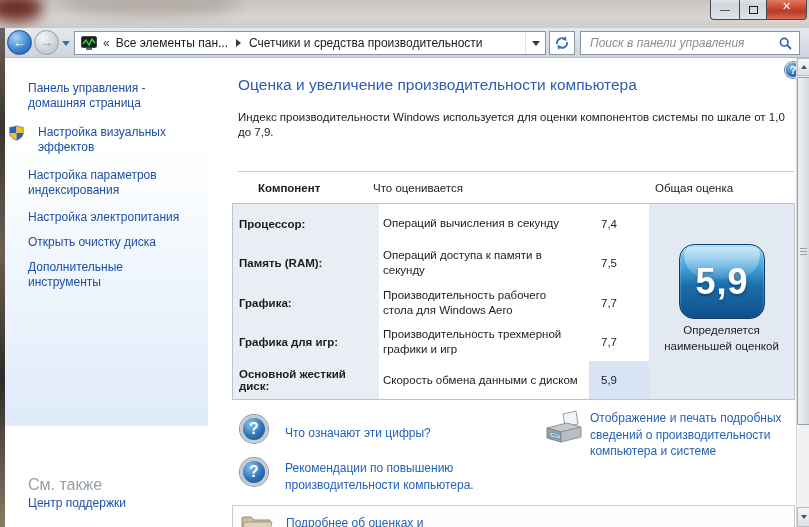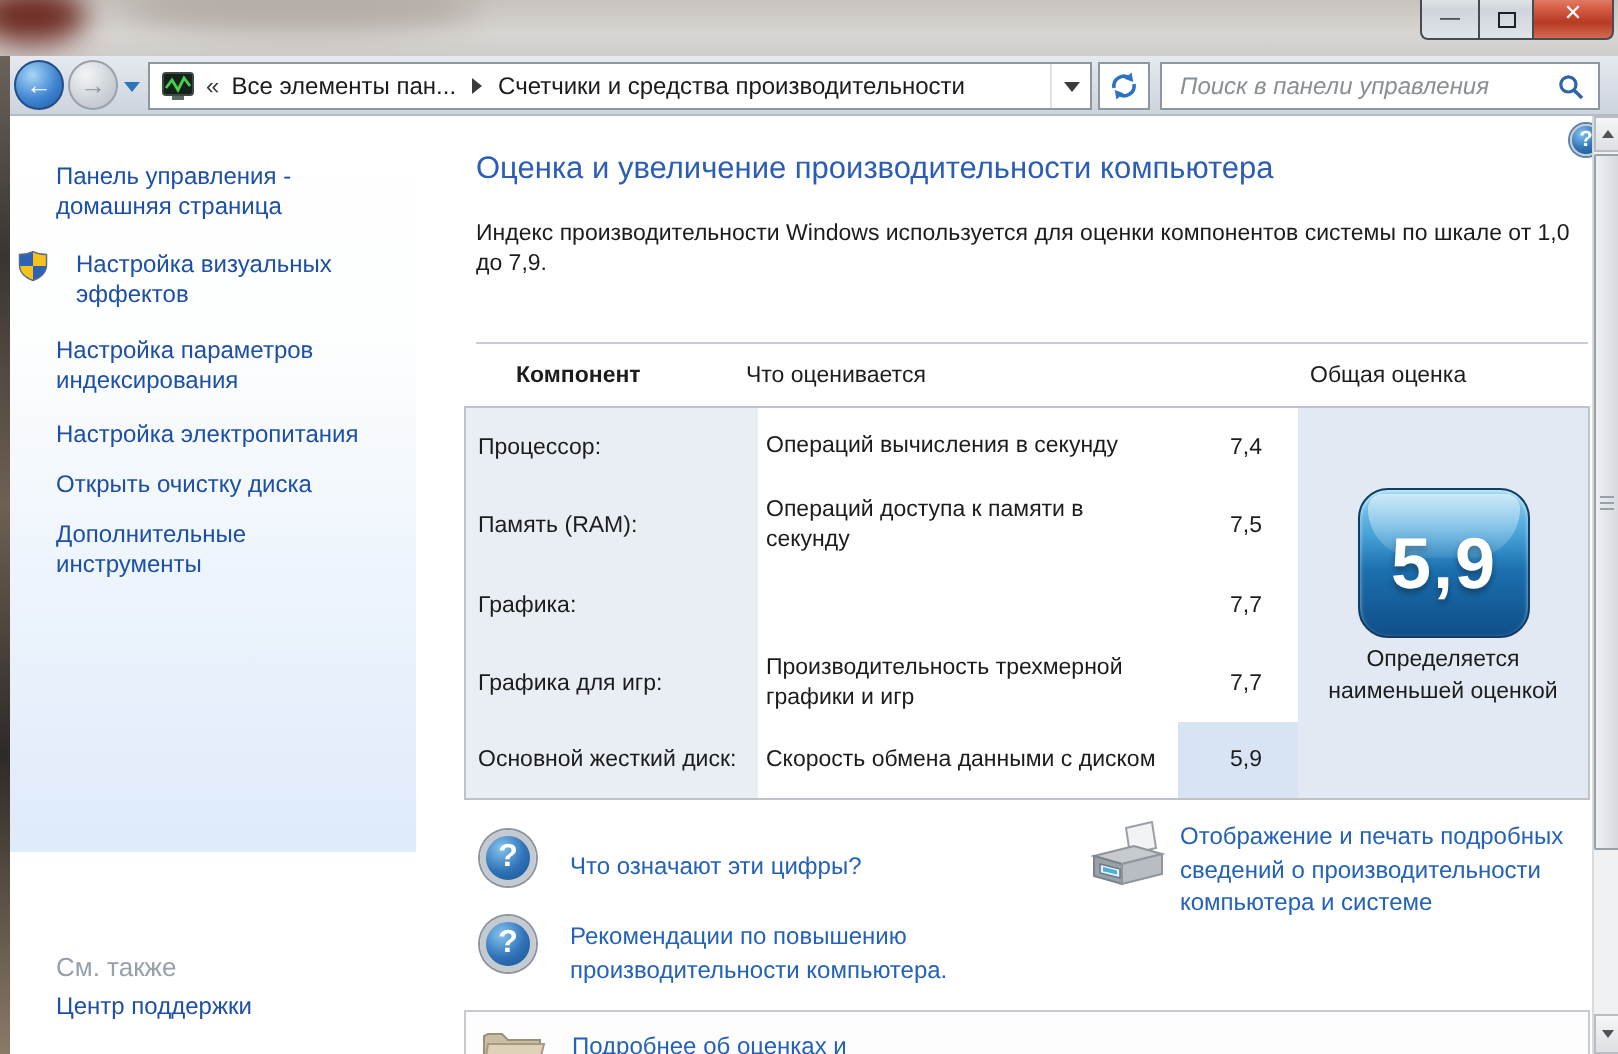--- a/index.html
+++ b/index.html
@@ -46,37 +46,37 @@
   .search-text { font-size:12px; font-style:italic; color:#8a8f94; margin-left:9px; white-space:nowrap; }
   .mag { margin-left:auto; margin-right:7px; }
 
   
   .left-edge { left:0; top:28px; width:5px; height:499px;
     background:linear-gradient(180deg,#6b625a,#3a3531 20%,#6e6053 45%,#2e2a27 70%,#8a7a67); }
   .sidebar { left:5px; top:58px; width:203px; height:368px;
     background:linear-gradient(180deg,#ffffff 0%,#fdfefe 30%,#eef5fc 60%,#dfeafa 100%); }
   .content { left:208px; top:58px; width:588px; height:469px; background:#fff; }
   .side-link { position:absolute; left:23px; width:168px; font-size:12px; line-height:15px; color:#1d4fa5; cursor:pointer; }
-  .side-head { position:absolute; left:23px; font-size:13px; color:#95a0ac; }
+  .side-head { position:absolute; left:23px; font-size:16px; color:#95a0ac; }
 
   
   .page-title { left:30px; top:18px; font-size:15.5px; color:#2b5db4; }
   .intro { left:30px; top:52px; width:550px; font-size:11.5px; line-height:15px; color:#1c1c1c; }
   .divider { left:30px; top:113px; width:556px; height:1px; background:#c9cdd2; }
   .thead { font-size:11.5px; color:#1c1c1c; top:124px; position:absolute;padding-left:20px; }
   .table { left:24px; top:145px; width:563px; height:197px; border:1px solid #bfc3c8; background:#fff; }
   .col-comp-bg { left:0; top:0; width:146px; height:195px; background:#e9eef5; }
   .col-overall-bg { left:416px; top:0; width:145px; height:195px; background:#e3e9f3; }
   .trow { position:absolute; left:0; width:561px; height:39px; }
   .tcomp { position:absolute; left:6px; top:0; width:140px; height:100%; display:flex; align-items:center;
-    font-size:11.5px; font-weight:normal; color:#1c1c1c; }
+    font-size:11.5px; font-weight:bold; color:#1c1c1c; }
   .tmeas { position:absolute; left:150px; top:0; width:196px; height:100%; display:flex; align-items:center;
     font-size:11.5px; line-height:15px; color:#1c1c1c; }
   .tscore { position:absolute; left:356px; top:0; width:60px; height:100%; display:flex; align-items:center;
-    justify-content:flex-end; padding-right:18px; font-size:11.5px; color:#1c1c1c; }
+    justify-content:flex-end; padding-right:32px; font-size:11.5px; color:#1c1c1c; }
   .tscore.hl { background:#d8e4f4; }
   .badge { position:absolute; left:446px; top:40px; width:86px; height:75px; border-radius:15px;
     background:linear-gradient(180deg,#8ed2f2 0%,#47a3d9 30%,#1b6fae 55%,#0f4f88 100%);
     border:1px solid #123c63; box-shadow:inset 0 1px 2px rgba(255,255,255,.6);
     display:flex; align-items:center; justify-content:center; overflow:hidden; }
   .badge .gloss { position:absolute; left:4px; top:2px; right:4px; height:32px; border-radius:12px 12px 40px 40px;
     background:linear-gradient(180deg,rgba(255,255,255,.55),rgba(255,255,255,.08)); }
   .badge-score { font-size:36px; font-weight:bold; color:#fff; text-shadow:0 2px 3px rgba(0,0,0,.35); letter-spacing:1px; }
   .badge-caption { position:absolute; left:416px; top:118px; width:145px; text-align:center;
     font-size:11.5px; line-height:16px; color:#1c1c1c; }
@@ -218,20 +218,21 @@
         <div class="tmeas">Операций вычисления в секунду</div>
         <div class="tscore">7,4</div>
       </div>
       <div class="trow" style="top:39px;">
         <div class="tcomp">Память (RAM):</div>
         <div class="tmeas">Операций доступа к памяти в секунду</div>
         <div class="tscore">7,5</div>
       </div>
       <div class="trow" style="top:79px;">
         <div class="tcomp">Графика:</div>
+        <div class="tmeas">Производительность рабочего стола для Windows Aero</div>
         <div class="tscore">7,7</div>
       </div>
       <div class="trow" style="top:118px;">
         <div class="tcomp">Графика для игр:</div>
         <div class="tmeas">Производительность трехмерной графики и игр</div>
         <div class="tscore">7,7</div>
       </div>
       <div class="trow" style="top:157px;height:38px;">
         <div class="tcomp">Основной жесткий диск:</div>
         <div class="tmeas">Скорость обмена данными с диском</div>

